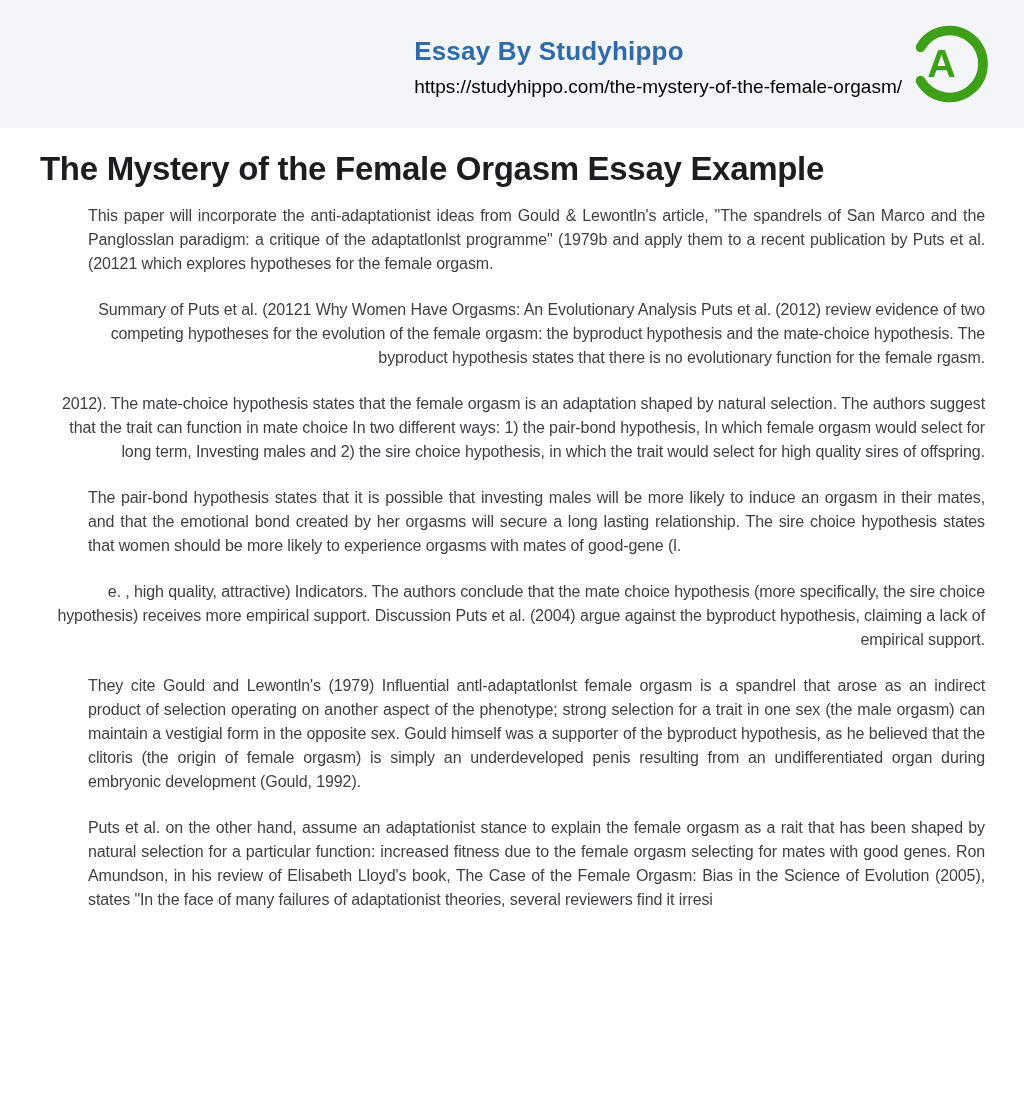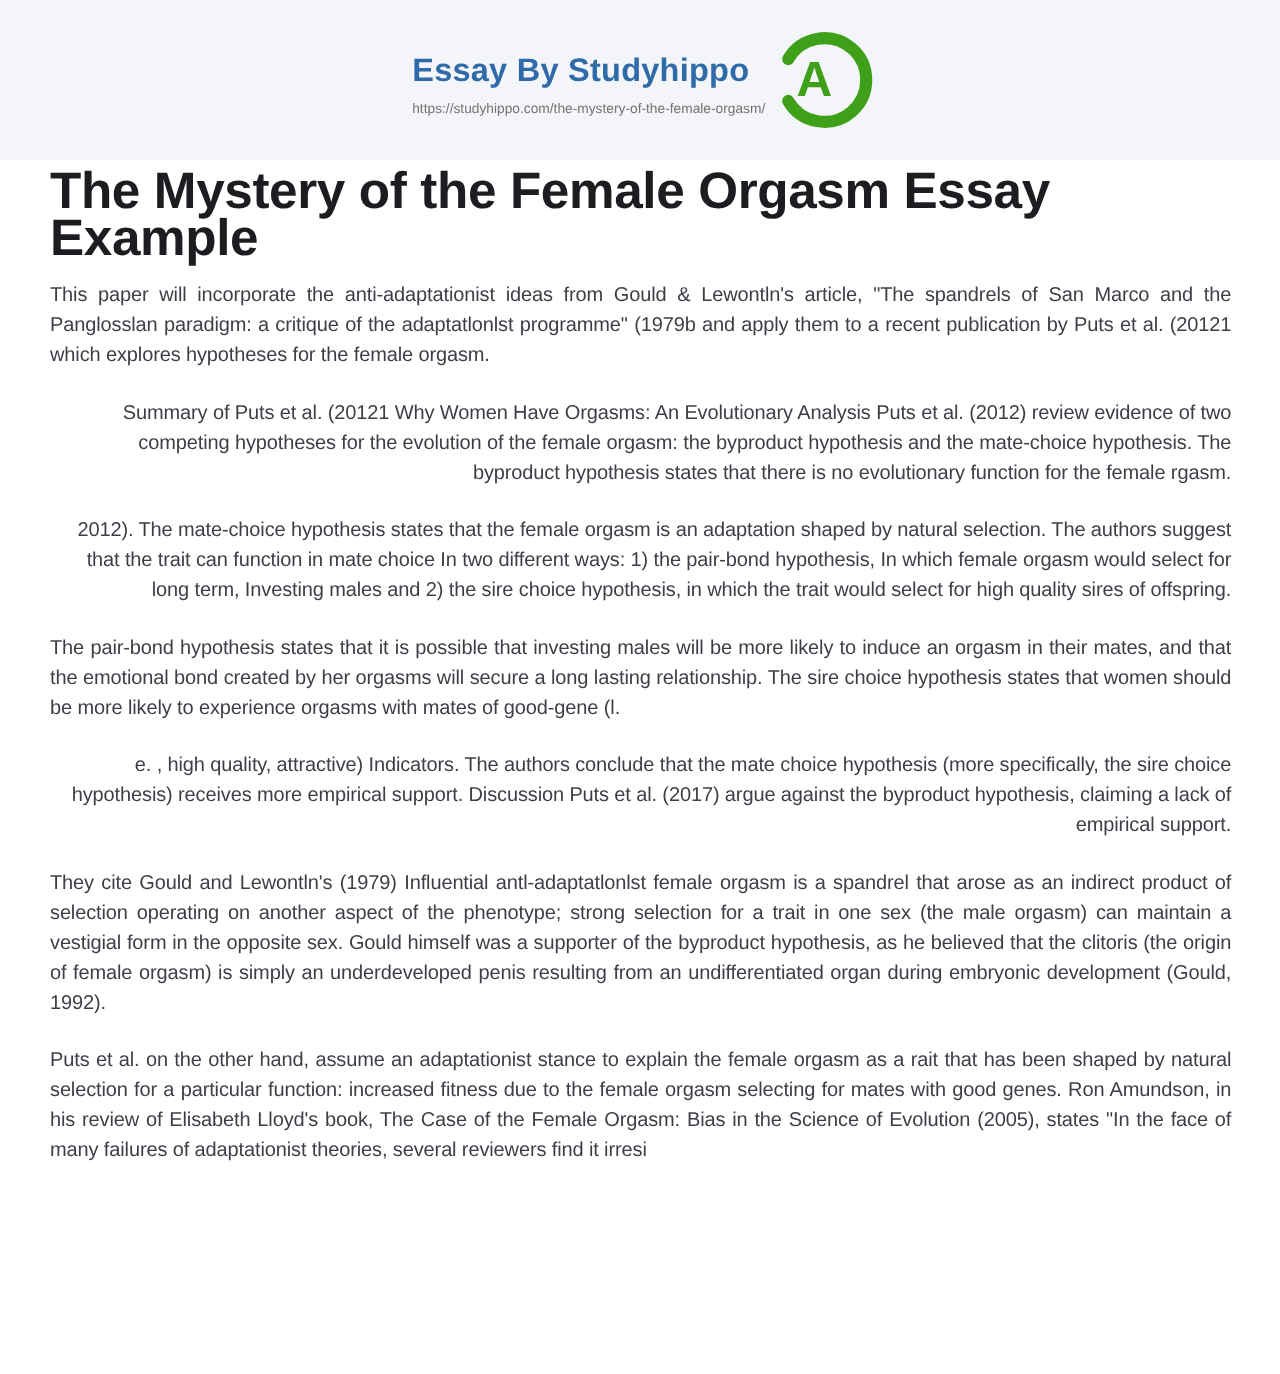--- a/index.html
+++ b/index.html
@@ -10,60 +10,60 @@
     background: #ffffff;
     font-family: "Liberation Sans", sans-serif;
     box-sizing: border-box;
   }
   
   .header {
     height: 128px;
     background: #f4f5f8;
     display: flex;
     align-items: center;
-    justify-content: center;
+    justify-content: flex-end;
     padding: 0 34px 0 40px;
     box-sizing: border-box;
   }
   .header-text { display: flex; flex-direction: column; gap: 9px; padding-top: 6px; }
   .site-title {
     color: #2e6ba8;
     font-size: 26px;
     font-weight: 700;
     letter-spacing: 0.2px;
   }
   .page-url {
-    color: #737373;
-    font-size: 11px;
+    color: #000000;
+    font-size: 19px;
     font-weight: 400;
     text-decoration: none;
   }
   .logo { width: 88px; height: 92px; flex: 0 0 auto; }
   
   .article {
     padding: 0 39px 0 40px;
     box-sizing: border-box;
   }
   .article-title {
-    margin: 5px 0 16px 0;
+    margin: 22px 0 16px 0;
     max-width: 830px;
-    font-size: 41px;
+    font-size: 33px;
     line-height: 38px;
     font-weight: 700;
     letter-spacing: -0.3px;
     color: #1c1d21;
   }
   .article p {
     margin: 0 0 22px 0;
     font-size: 16px;
     line-height: 24px;
     letter-spacing: -0.1px;
     color: #3d3f47;
   }
-  .article p.justify { text-align: justify; }
+  .article p.justify { text-align: justify; margin-left: 48px; }
   .article p.left { text-align: right; }
 </style>
 </head>
 <body>
 
 <div class="page">
 
   <header class="header">
     <div class="header-text">
       <div class="site-title">Essay By Studyhippo</div>
@@ -78,18 +78,18 @@
     </div>
   </header>
 
   <main class="article">
     <h1 class="article-title">The Mystery of the Female Orgasm Essay Example</h1>
 
     <p class="justify">This paper will incorporate the anti-adaptationist ideas from Gould &amp; Lewontln's article, "The spandrels of San Marco and the Panglosslan paradigm: a critique of the adaptatlonlst programme" (1979b and apply them to a recent publication by Puts et al. (20121 which explores hypotheses for the female orgasm.</p>
     <p class="left">Summary of Puts et al. (20121 Why Women Have Orgasms: An Evolutionary Analysis Puts et al. (2012) review evidence of two competing hypotheses for the evolution of the female orgasm: the byproduct hypothesis and the mate-choice hypothesis. The byproduct hypothesis states that there is no evolutionary function for the female rgasm.</p>
     <p class="left">2012). The mate-choice hypothesis states that the female orgasm is an adaptation shaped by natural selection. The authors suggest that the trait can function in mate choice In two different ways: 1) the pair-bond hypothesis, In which female orgasm would select for long term, Investing males and 2) the sire choice hypothesis, in which the trait would select for high quality sires of offspring.</p>
     <p class="justify">The pair-bond hypothesis states that it is possible that investing males will be more likely to induce an orgasm in their mates, and that the emotional bond created by her orgasms will secure a long lasting relationship. The sire choice hypothesis states that women should be more likely to experience orgasms with mates of good-gene (l.</p>
-    <p class="left">e. , high quality, attractive) Indicators. The authors conclude that the mate choice hypothesis (more specifically, the sire choice hypothesis) receives more empirical support. Discussion Puts et al. (2017) argue against the byproduct hypothesis, claiming a lack of empirical support.</p>
+    <p class="left">e. , high quality, attractive) Indicators. The authors conclude that the mate choice hypothesis (more specifically, the sire choice hypothesis) receives more empirical support. Discussion Puts et al. (2004) argue against the byproduct hypothesis, claiming a lack of empirical support.</p>
     <p class="justify">They cite Gould and Lewontln's (1979) Influential antl-adaptatlonlst female orgasm is a spandrel that arose as an indirect product of selection operating on another aspect of the phenotype; strong selection for a trait in one sex (the male orgasm) can maintain a vestigial form in the opposite sex. Gould himself was a supporter of the byproduct hypothesis, as he believed that the clitoris (the origin of female orgasm) is simply an underdeveloped penis resulting from an undifferentiated organ during embryonic development (Gould, 1992).</p>
     <p class="justify">Puts et al. on the other hand, assume an adaptationist stance to explain the female orgasm as a rait that has been shaped by natural selection for a particular function: increased fitness due to the female orgasm selecting for mates with good genes. Ron Amundson, in his review of Elisabeth Lloyd's book, The Case of the Female Orgasm: Bias in the Science of Evolution (2005), states "In the face of many failures of adaptationist theories, several reviewers find it irresi</p>
   </main>
 
 </div>
 
 </body></html>

